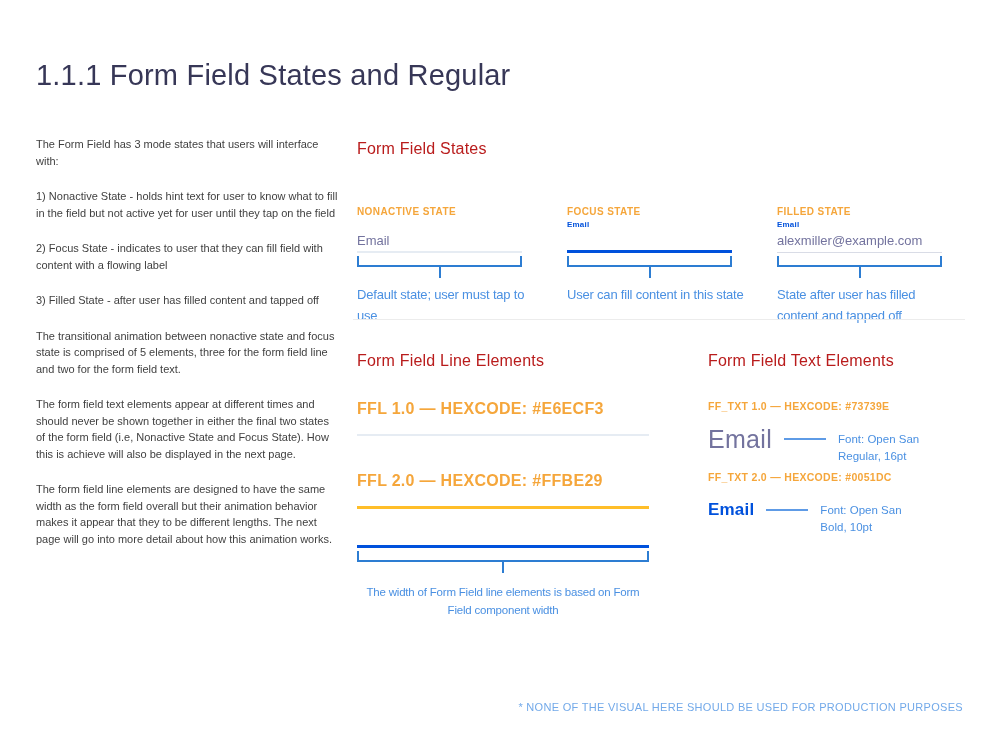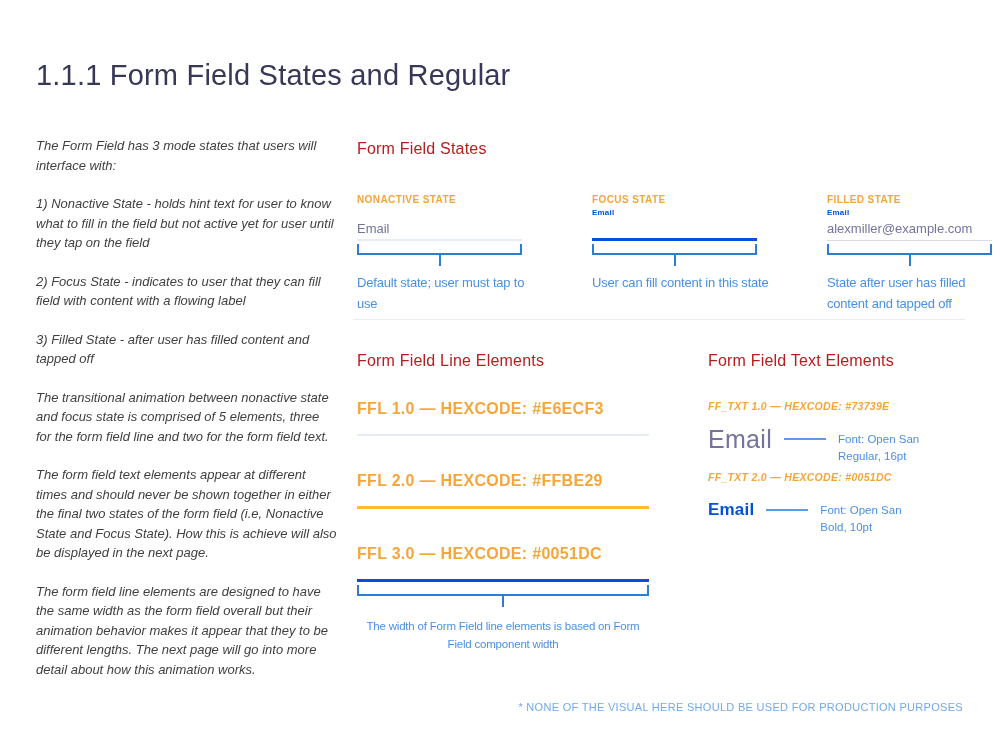--- a/index.html
+++ b/index.html
@@ -15,33 +15,33 @@
 
   
   .title{
     position:absolute;left:36px;top:40px;
     font-size:29px;font-weight:400;color:#373757;letter-spacing:0.2px;
   }
 
   
   .intro{
     position:absolute;left:36px;top:136px;width:302px;
-    font-size:13px;line-height:1.5;color:#3f3f3f;font-style:italic;
+    font-size:11px;line-height:1.5;color:#3f3f3f;
   }
   .intro p{margin:0 0 19px 0;}
 
   
   .section-heading{
     font-size:16px;font-weight:400;color:#b91c1c;letter-spacing:0.2px;
     margin:0 0 0 0;
   }
 
   
   .states{position:absolute;left:357px;top:140px;width:586px;}
-  .states-row{display:flex;gap:70px;margin-top:36px;}
+  .states-row{display:flex;gap:45px;margin-top:48px;}
   .state-col{width:165px;flex:0 0 165px;}
   .state-label{
     font-size:10px;font-weight:700;color:#f5a63b;letter-spacing:0.4px;
     height:12px;
   }
   .field-box{position:relative;height:35px;margin-top:0;}
   .mini-label{
     position:absolute;top:2px;left:0;
     font-size:8px;font-weight:700;color:#0051dc;letter-spacing:0.2px;
   }
@@ -93,21 +93,20 @@
     margin-top:22px;text-align:center;
     font-size:11.5px;line-height:1.55;color:#4a90e2;letter-spacing:-0.2px;
   }
 
   
   .texts-section{position:absolute;left:708px;top:352px;width:262px;}
   .texts-body{margin-top:30px;}
   .fftxt-label{
     font-size:10.5px;font-weight:700;color:#f5a63b;letter-spacing:0.3px;
     height:12px;
-    font-style:italic;
   }
   .sample-row{display:flex;align-items:center;margin:10px 0 14px 0;}
   .sample-text--big{font-size:25px;font-weight:400;letter-spacing:0.3px;}
   .sample-text--bold{font-size:17px;font-weight:700;letter-spacing:0.2px;}
   .connector{
     flex:0 0 42px;height:2px;background:#5e9be6;margin:0 12px;
   }
   .font-note{
     font-size:11.5px;line-height:1.5;color:#4a90e2;
     transform:translateY(9px);
@@ -179,21 +178,20 @@
   <div class="lines-section">
     <h2 class="section-heading">Form Field Line Elements</h2>
     <div class="lines-body">
 
       <div class="ffl-label">FFL 1.0 — HEXCODE: #E6ECF3</div>
       <div class="ffl-line ffl-line--1" style="background-color: rgb(230, 236, 243);"></div>
 
       <div class="ffl-label">FFL 2.0 — HEXCODE: #FFBE29</div>
       <div class="ffl-line ffl-line--2" style="background-color: rgb(255, 190, 41);"></div>
 
-      <div class="ffl-label">FFL 3.0 — HEXCODE: #0051DC</div>
       <div class="ffl-line ffl-line--3" style="background-color: rgb(0, 81, 220);"></div>
       <div class="bracket"></div>
       <div class="lines-caption">The width of Form Field line elements is based on Form Field component width</div>
 
     </div>
   </div>
 
   <div class="texts-section">
     <h2 class="section-heading">Form Field Text Elements</h2>
     <div class="texts-body">

